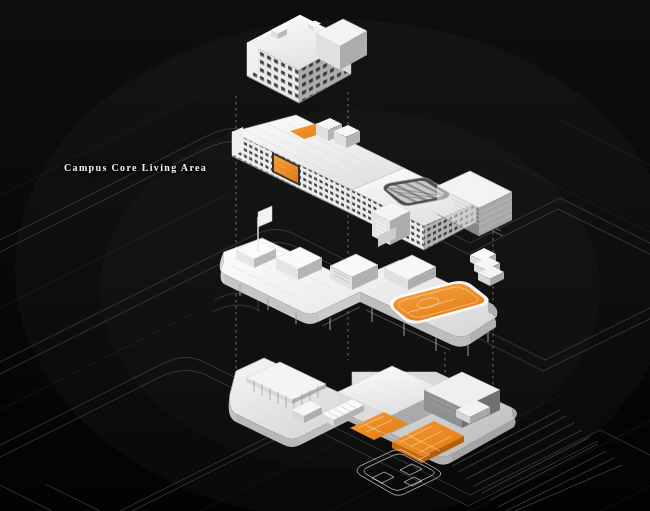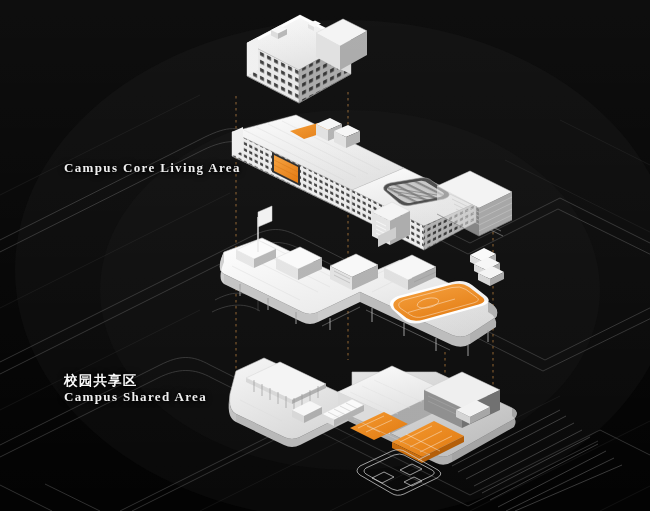--- a/index.html
+++ b/index.html
@@ -14,21 +14,21 @@
 
   
   .label{position:absolute;color:#f2f2f2;text-shadow:0 0 6px #000,0 0 3px #000;}
   .label .cn{
     font-family:"DejaVu Sans","Liberation Sans",sans-serif;
     font-size:13.5px;font-weight:700;letter-spacing:1.2px;
     line-height:16px;white-space:nowrap;color:#fafafa;
   }
   .label .en{
     font-family:"Liberation Serif","DejaVu Serif",serif;
-    font-size:13px;font-weight:700;letter-spacing:1.35px;
+    font-size:10px;font-weight:700;letter-spacing:1.35px;
     line-height:15px;white-space:nowrap;color:#efefef;margin-top:1px;
   }
   #lbl-core{left:64px;top:159px;}
   #lbl-shared{left:64px;top:372px;}
 </style>
 </head>
 <body>
 
 <div id="stage">
 
@@ -511,18 +511,14 @@
     </g>
 
     <rect x="0" y="0" width="650" height="511" fill="url(#gGlow)" opacity="0.25" pointer-events="none"></rect>
   </g>
 </svg>
 
 <div class="label" id="lbl-core">
   <div class="en">Campus Core Living Area</div>
 </div>
 
-<div class="label" id="lbl-shared">
-  <div class="cn">校园共享区</div>
-  <div class="en">Campus Shared Area</div>
+
 </div>
 
-</div>
-
 </body></html>

